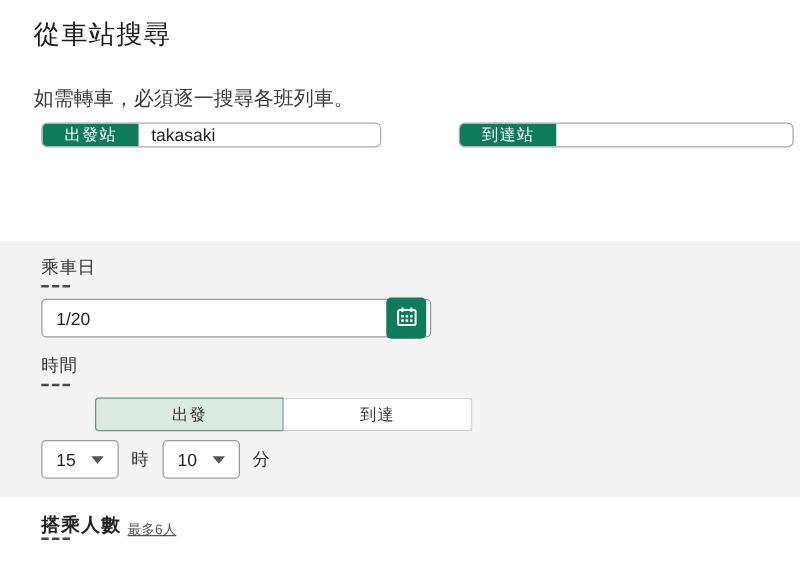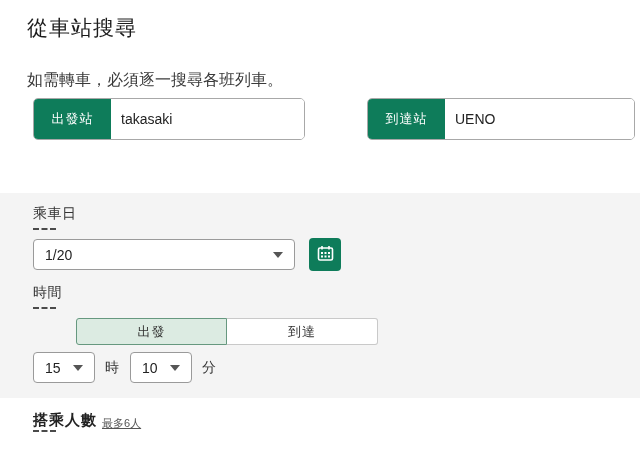--- a/index.html
+++ b/index.html
@@ -12,21 +12,21 @@
     font-size:21px; line-height:28px; font-weight:400;
     color:#1c1c1c; letter-spacing:1px;
   }
   .note {
     position:absolute; left:27px; top:73px;
     font-size:16px; line-height:14px; color:#3a3a3a;
   }
 
   
   .station-group {
-    position:absolute; top:98px; height:42px;
+    position:absolute; top:98px; height:20px;
     display:flex; background:#fff;
     border:1px solid #a8a8a8; border-radius:5px; overflow:hidden;
   }
   .station-group.left  { left:33px;  width:272px; }
   .station-group.right { left:367px; width:268px; }
   .station-label {
     flex:none; width:77px; background:#0e7c5a; color:#fff;
     font-size:13px; display:flex; align-items:center; justify-content:center;
     letter-spacing:1px;
   }
@@ -99,29 +99,28 @@
   <h1 class="page-title">從車站搜尋</h1>
   <p class="note">如需轉車，必須逐一搜尋各班列車。</p>
 
   <div class="station-group left">
     <span class="station-label">出發站</span>
     <span class="station-value">takasaki</span>
   </div>
 
   <div class="station-group right">
     <span class="station-label">到達站</span>
-    <span class="station-value">UENO</span>
   </div>
 
   <div class="gray-section">
 
     <span class="field-label" style="left:33px; top:12px;">乘車日</span>
     <span class="dashes" style="left:33px; top:35px;"></span>
 
-    <div class="select-box" style="left:33px; top:46px; width:262px; height:31px;">
+    <div class="select-box" style="left:33px; top:46px; width:312px; height:31px;">
       <span>1/20</span>
       <span class="caret"></span>
     </div>
 
     <button class="calendar-btn">
       <span>
         <svg width="17" height="17" viewBox="0 0 17 17">
           <rect x="1.5" y="3" width="14" height="12" rx="1.5" fill="none" stroke="#ffffff" stroke-width="1.6"></rect>
           <line x1="5" y1="1" x2="5" y2="4.5" stroke="#ffffff" stroke-width="1.6"></line>
           <line x1="12" y1="1" x2="12" y2="4.5" stroke="#ffffff" stroke-width="1.6"></line>

